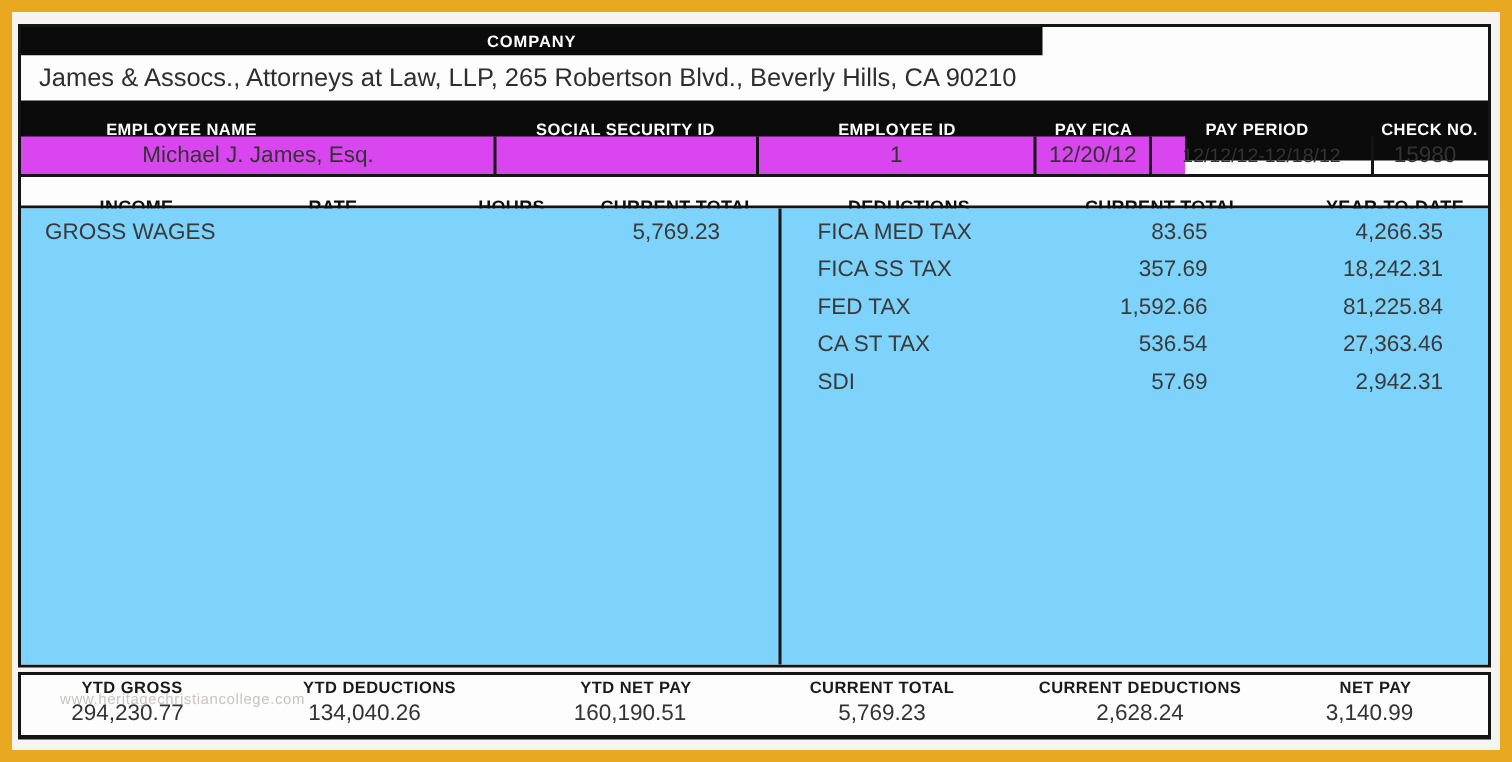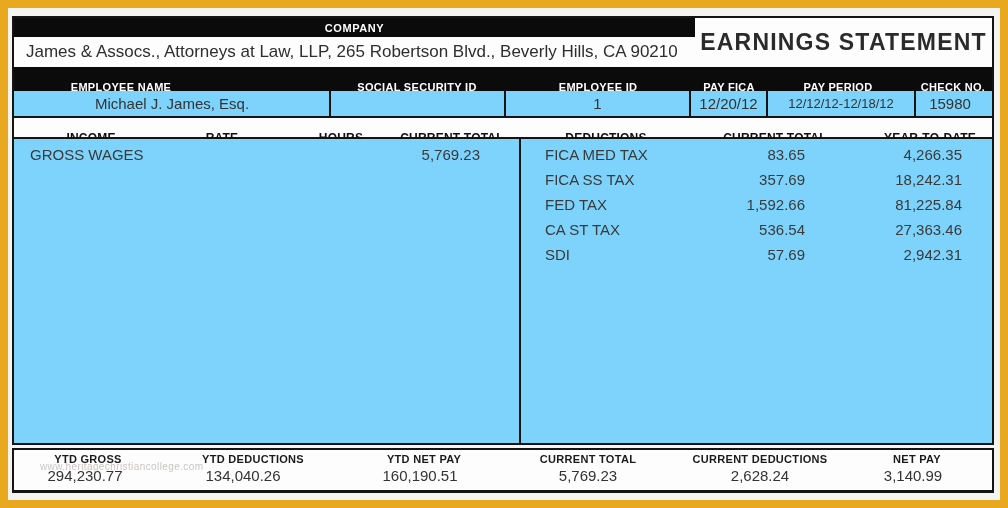--- a/index.html
+++ b/index.html
@@ -59,22 +59,22 @@
     background: #0B0B0B;
   }
   .emp-bar span {
     position: absolute; top: 50%; transform: translate(-50%, -50%);
     color: #FFFFFF; font-size: 11px; font-weight: bold; letter-spacing: 0.3px;
     white-space: nowrap;
   }
 
   .emp-values {
     position: absolute; left: 0; top: 73px;
-    width: 978px; height: 25px;
-    background: #7dd3fc;
+    width: 776px; height: 25px;
+    background: #d946ef;
   }
   .emp-values .cell {
     position: absolute; top: 0; height: 25px; line-height: 25px;
     text-align: center; font-size: 15px; color: #333333; white-space: nowrap;
     overflow: hidden;
   }
   .emp-values .vline {
     position: absolute; top: 0; width: 2px; height: 25px; background: #141414;
   }
 
@@ -133,21 +133,20 @@
 
 <div class="page">
   <div class="paper">
 
     <div class="doc">
 
       <div class="company-bar">
         <span>COMPANY</span>
       </div>
 
-      <div class="title-area">EARNINGS STATEMENT</div>
 
       <div class="address-row">James &amp; Assocs.,  Attorneys at Law, LLP, 265 Robertson Blvd., Beverly Hills, CA 90210</div>
 
       <div class="emp-bar">
         <span style="left:107px">EMPLOYEE NAME</span>
         <span style="left:403px">SOCIAL SECURITY ID</span>
         <span style="left:584px">EMPLOYEE ID</span>
         <span style="left:715px">PAY FICA</span>
         <span style="left:824px">PAY PERIOD</span>
         <span style="left:939px">CHECK NO.</span>

